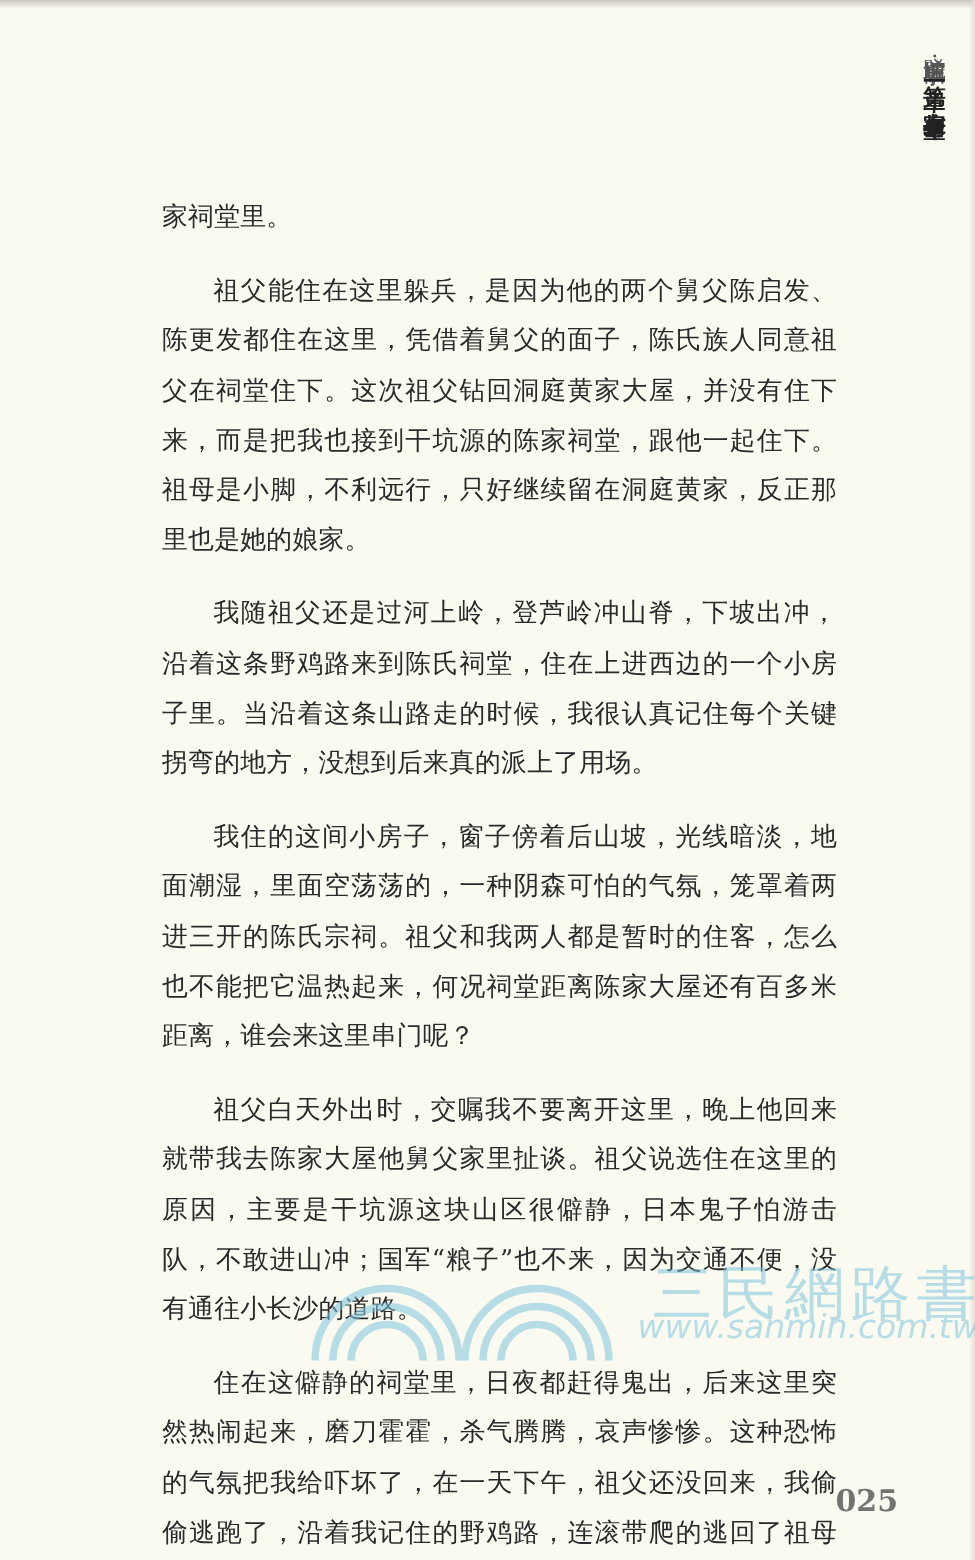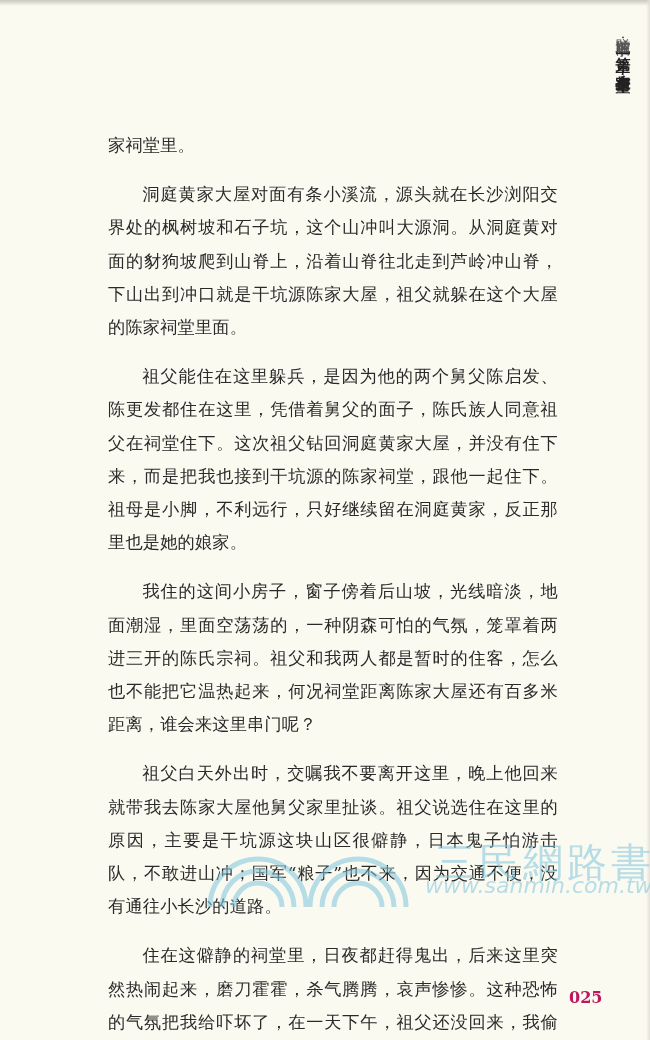--- a/index.html
+++ b/index.html
@@ -103,42 +103,41 @@
     font-size: 22px;
     color: #7fc4dd;
     font-family: "DejaVu Sans", sans-serif;
     font-style: italic;
     white-space: nowrap;
   }
   .page-number {
     position: absolute;
     left: 557px;
     top: 988px;
-    font-size: 16px;
+    font-size: 20px;
     font-weight: bold;
     font-family: "DejaVu Serif", serif;
-    color: #be185d;
-    margin-left: 12px;
+    color: #737373;
   }
 </style>
 </head>
 <body>
 
 <div class="page-shade-top"></div>
 <div class="page-shade-right"></div>
 
 <div class="running-head">
   <span class="book-title">蹉跎坡旧事</span><span class="sep">·</span><span class="chapter">第一章</span>
   <span class="chapter-title">家乡与童年</span>
 </div>
 
 <div class="body-text">
   <p class="cont">家祠堂里。</p>
-  <p>洞庭黄家大屋对面有条小溪流，源头就在长沙浏阳交界处的枫树坡和石子坑，这个山冲叫大源洞。从洞庭黄对面的豺狗坡爬到山脊上，沿着山脊往北走到芦岭冲山脊，下山出到冲口就是干坑源陈家大屋，祖父就躲在这个大屋的陈家祠堂里面。</p>
   <p>祖父能住在这里躲兵，是因为他的两个舅父陈启发、陈更发都住在这里，凭借着舅父的面子，陈氏族人同意祖父在祠堂住下。这次祖父钻回洞庭黄家大屋，并没有住下来，而是把我也接到干坑源的陈家祠堂，跟他一起住下。祖母是小脚，不利远行，只好继续留在洞庭黄家，反正那里也是她的娘家。</p>
+  <p>我随祖父还是过河上岭，登芦岭冲山脊，下坡出冲，沿着这条野鸡路来到陈氏祠堂，住在上进西边的一个小房子里。当沿着这条山路走的时候，我很认真记住每个关键拐弯的地方，没想到后来真的派上了用场。</p>
   <p>我住的这间小房子，窗子傍着后山坡，光线暗淡，地面潮湿，里面空荡荡的，一种阴森可怕的气氛，笼罩着两进三开的陈氏宗祠。祖父和我两人都是暂时的住客，怎么也不能把它温热起来，何况祠堂距离陈家大屋还有百多米距离，谁会来这里串门呢？</p>
   <p>祖父白天外出时，交嘱我不要离开这里，晚上他回来就带我去陈家大屋他舅父家里扯谈。祖父说选住在这里的原因，主要是干坑源这块山区很僻静，日本鬼子怕游击队，不敢进山冲；国军“粮子”也不来，因为交通不便，没有通往小长沙的道路。</p>
   <p>住在这僻静的祠堂里，日夜都赶得鬼出，后来这里突然热闹起来，磨刀霍霍，杀气腾腾，哀声惨惨。这种恐怖的气氛把我给吓坏了，在一天下午，祖父还没回来，我偷偷逃跑了，沿着我记住的野鸡路，连滚带爬的逃回了祖母住的洞庭黄家。</p>
 </div>
 
 <div class="watermark">
   <svg class="arcs" width="210" height="70" viewBox="0 0 210 70">
     <g fill="none" stroke="#7fc4dd" stroke-width="5">
       <path d="M5 68 A48 48 0 0 1 101 68"></path>
       <path d="M17 68 A36 36 0 0 1 89 68"></path>

